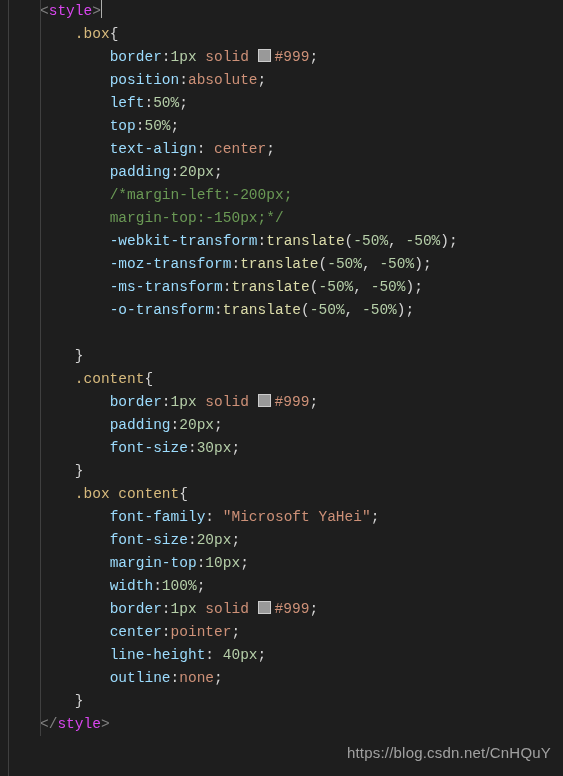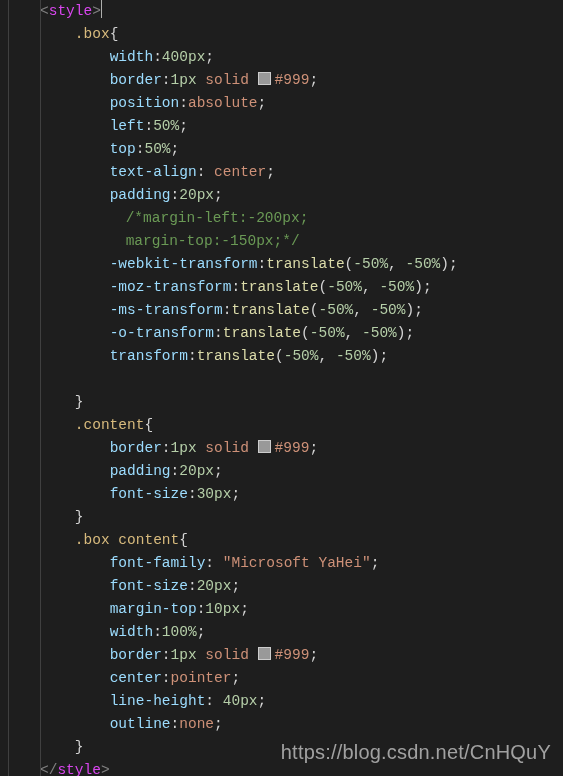--- a/index.html
+++ b/index.html
@@ -40,21 +40,21 @@
   }
   
   .tag      { color: #d946ef; }
   .tag-angle{ color: #808080; }
   .selector { color: #d7ba7d; }
   .prop     { color: #9cdcfe; }
   .val      { color: #ce9178; }
   .num      { color: #b5cea8; }
   .func     { color: #dcdcaa; text-align: center; }
   .punct    { color: #d4d4d4; }
-  .comment  { color: #6a9955; margin-left: 16px; }
+  .comment  { color: #6a9955; }
   .swatch {
     display: inline-block;
     width: 11px;
     height: 11px;
     background: #999;
     border: 1px solid #ccc;
     vertical-align: -1px;
     margin-right: 4px;
   }
   .cursor {
@@ -63,49 +63,47 @@
     border-left: 1.5px solid #aeafad;
     height: 18px;
     vertical-align: -3px;
   }
   .watermark {
     position: absolute;
     right: 12px;
     bottom: 12px;
     color: #b8b8b8;
     font-family: Arial, sans-serif;
-    font-size: 20px;
+    font-size: 15px;
     opacity: 0.85;
     letter-spacing: 0.2px;
   }
 </style>
 </head>
 <body>
 
 <div class="gutter-line"></div>
 
 <div class="editor">
   <div class="indent-guide" style="left:40px"></div>
   <div id="code-lines">
       <div class="line"><span class="tag-angle">&lt;</span><span class="tag">style</span><span class="tag-angle">&gt;</span><span class="cursor"></span></div>
       <div class="line">    <span class="selector">.box</span><span class="punct">{</span></div>
-      <div class="line">        <span class="prop">width</span><span class="punct">:</span><span class="num">400px</span><span class="punct">;</span></div>
       <div class="line">        <span class="prop">border</span><span class="punct">:</span><span class="num">1px</span> <span class="val">solid</span> <span class="swatch"></span><span class="val">#999</span><span class="punct">;</span></div>
       <div class="line">        <span class="prop">position</span><span class="punct">:</span><span class="val">absolute</span><span class="punct">;</span></div>
       <div class="line">        <span class="prop">left</span><span class="punct">:</span><span class="num">50%</span><span class="punct">;</span></div>
       <div class="line">        <span class="prop">top</span><span class="punct">:</span><span class="num">50%</span><span class="punct">;</span></div>
       <div class="line">        <span class="prop">text-align</span><span class="punct">: </span><span class="val">center</span><span class="punct">;</span></div>
       <div class="line">        <span class="prop">padding</span><span class="punct">:</span><span class="num">20px</span><span class="punct">;</span></div>
       <div class="line">        <span class="comment">/*margin-left:-200px;</span></div>
       <div class="line">        <span class="comment">margin-top:-150px;*/</span></div>
       <div class="line">        <span class="prop">-webkit-transform</span><span class="punct">:</span><span class="func">translate</span><span class="punct">(</span><span class="num">-50%</span><span class="punct">, </span><span class="num">-50%</span><span class="punct">)</span><span class="punct">;</span></div>
       <div class="line">        <span class="prop">-moz-transform</span><span class="punct">:</span><span class="func">translate</span><span class="punct">(</span><span class="num">-50%</span><span class="punct">, </span><span class="num">-50%</span><span class="punct">)</span><span class="punct">;</span></div>
       <div class="line">        <span class="prop">-ms-transform</span><span class="punct">:</span><span class="func">translate</span><span class="punct">(</span><span class="num">-50%</span><span class="punct">, </span><span class="num">-50%</span><span class="punct">)</span><span class="punct">;</span></div>
       <div class="line">        <span class="prop">-o-transform</span><span class="punct">:</span><span class="func">translate</span><span class="punct">(</span><span class="num">-50%</span><span class="punct">, </span><span class="num">-50%</span><span class="punct">)</span><span class="punct">;</span></div>
-      <div class="line">        <span class="prop">transform</span><span class="punct">:</span><span class="func">translate</span><span class="punct">(</span><span class="num">-50%</span><span class="punct">, </span><span class="num">-50%</span><span class="punct">)</span><span class="punct">;</span></div>
       <div class="line"></div>
       <div class="line">    <span class="punct">}</span></div>
       <div class="line">    <span class="selector">.content</span><span class="punct">{</span></div>
       <div class="line">        <span class="prop">border</span><span class="punct">:</span><span class="num">1px</span> <span class="val">solid</span> <span class="swatch"></span><span class="val">#999</span><span class="punct">;</span></div>
       <div class="line">        <span class="prop">padding</span><span class="punct">:</span><span class="num">20px</span><span class="punct">;</span></div>
       <div class="line">        <span class="prop">font-size</span><span class="punct">:</span><span class="num">30px</span><span class="punct">;</span></div>
       <div class="line">    <span class="punct">}</span></div>
       <div class="line">    <span class="selector">.box content</span><span class="punct">{</span></div>
       <div class="line">        <span class="prop">font-family</span><span class="punct">: </span><span class="val">"Microsoft YaHei"</span><span class="punct">;</span></div>
       <div class="line">        <span class="prop">font-size</span><span class="punct">:</span><span class="num">20px</span><span class="punct">;</span></div>

